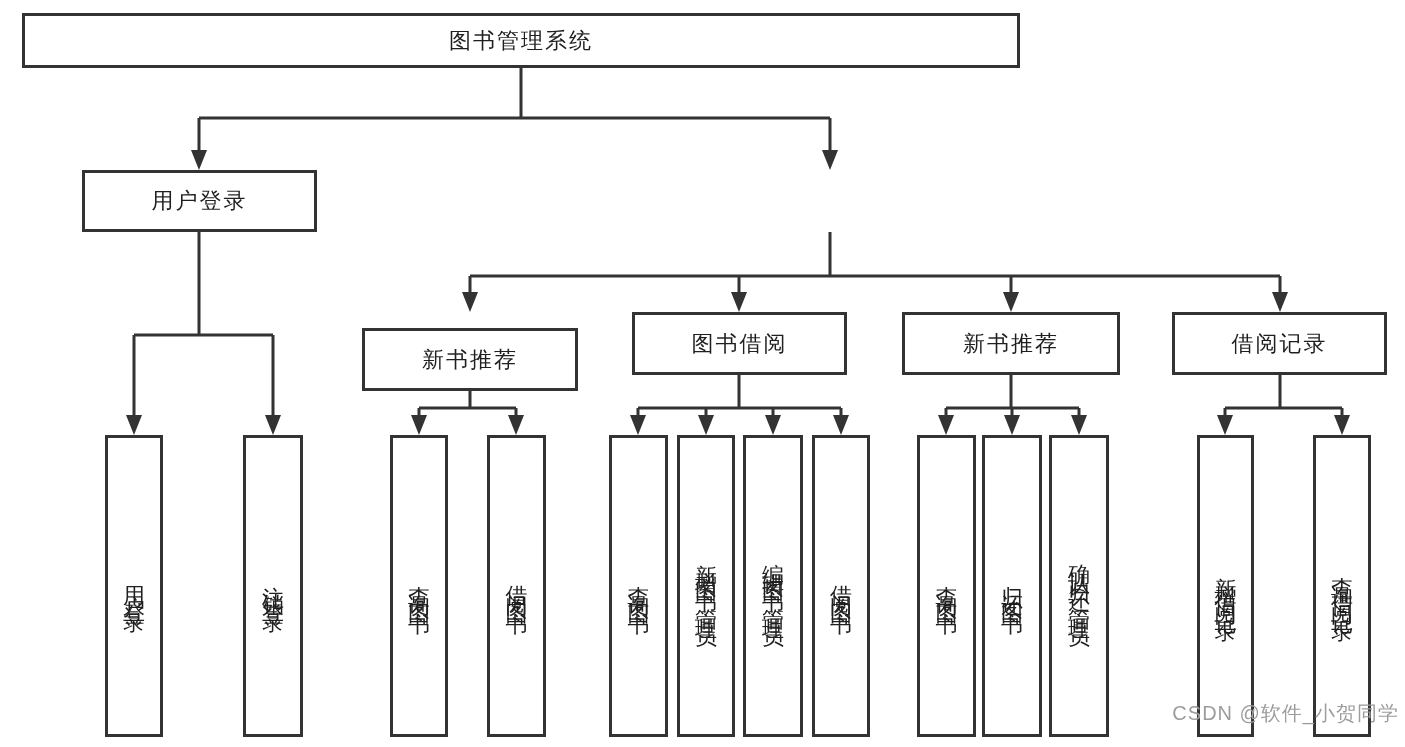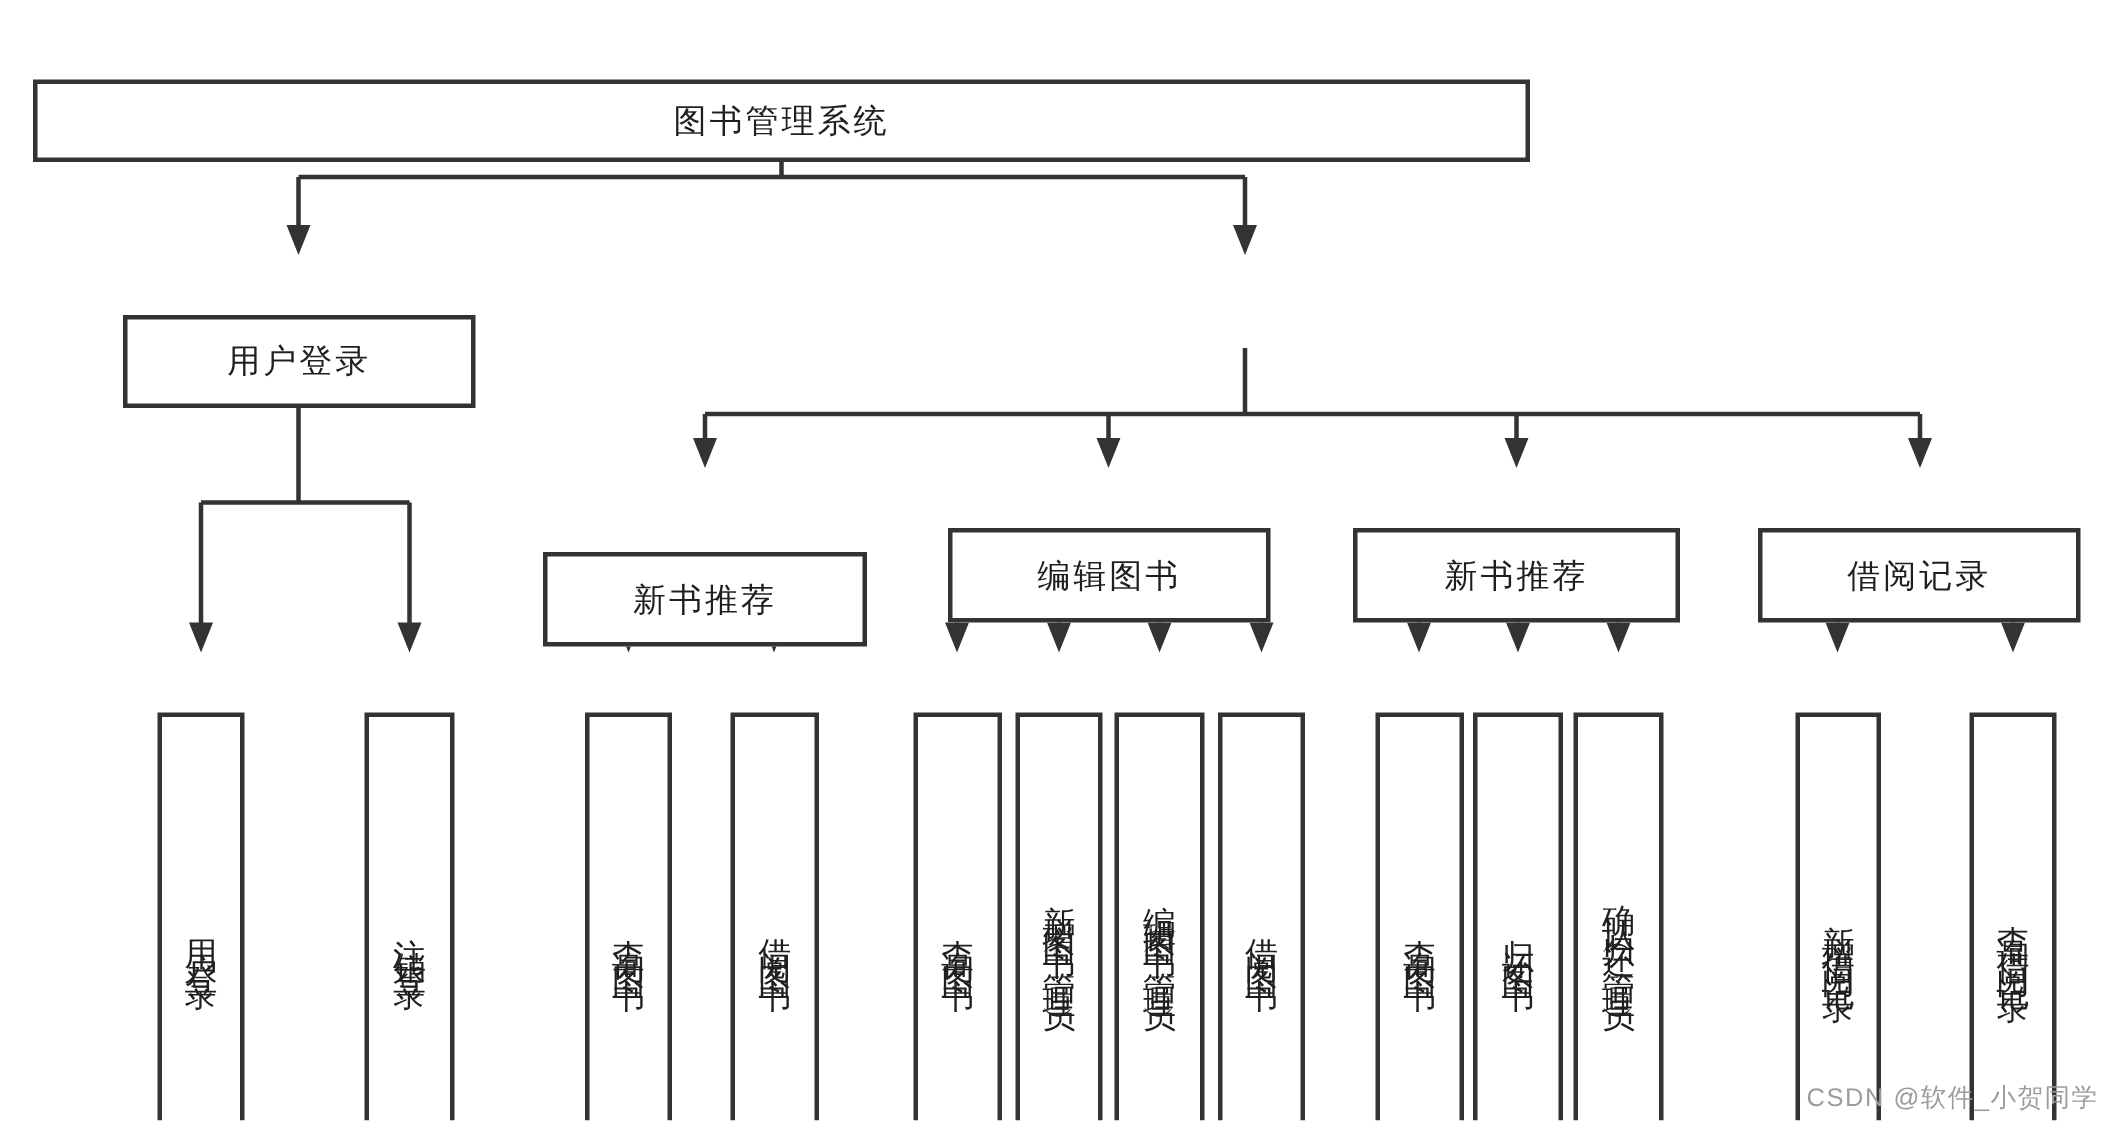--- a/index.html
+++ b/index.html
@@ -22,39 +22,38 @@
   .node{
     position:absolute;
     box-sizing:border-box;
     border:3px solid var(--line);
     background:var(--bg);
     color:var(--text);
     display:flex;
     align-items:center;
     justify-content:center;
     text-align:right;
-    margin-top:40px;
   }
   .node.h{
     font-size:22px;
     letter-spacing:2px;
     white-space:nowrap;
   }
   .node.v{
     writing-mode:vertical-rl;
     text-orientation:mixed;
     font-size:22px;
     letter-spacing:9px;
     line-height:1;
   }
   .watermark{
     position:absolute;
     right:6px;
-    bottom:4px;
-    font-size:17px;
+    bottom:20px;
+    font-size:20px;
     letter-spacing:1px;
     color:var(--watermark);
     white-space:nowrap;
     pointer-events:none;
   }
 </style>
 </head>
 <body>
 
 <div id="canvas">
@@ -87,21 +86,21 @@
                M938,415 h16 l-8,20 z M1004,415 h16 l-8,20 z M1071,415 h16 l-8,20 z
                M1217,415 h16 l-8,20 z M1334,415 h16 l-8,20 z"></path>
     </g>
   </svg>
 
   <div class="node h" style="left:22px;top:13px;width:998px;height:55px">图书管理系统</div>
 
   <div class="node h" style="left:82px;top:170px;width:235px;height:62px">用户登录</div>
 
   <div class="node h" style="left:362px;top:328px;width:216px;height:63px">新书推荐</div>
-  <div class="node h" style="left:632px;top:312px;width:215px;height:63px">编辑图书</div>
+  <div class="node h" style="left:632px;top:312px;width:215px;height:63px">图书借阅</div>
   <div class="node h" style="left:902px;top:312px;width:218px;height:63px">新书推荐</div>
   <div class="node h" style="left:1172px;top:312px;width:215px;height:63px">借阅记录</div>
 
   <div class="node v" style="left:105px;top:435px;width:58px;height:302px">用户登录</div>
   <div class="node v" style="left:243px;top:435px;width:60px;height:302px">注销登录</div>
 
   <div class="node v" style="left:390px;top:435px;width:58px;height:302px">查询图书</div>
   <div class="node v" style="left:487px;top:435px;width:59px;height:302px">借阅图书</div>
 
   <div class="node v" style="left:609px;top:435px;width:59px;height:302px">查询图书</div>

